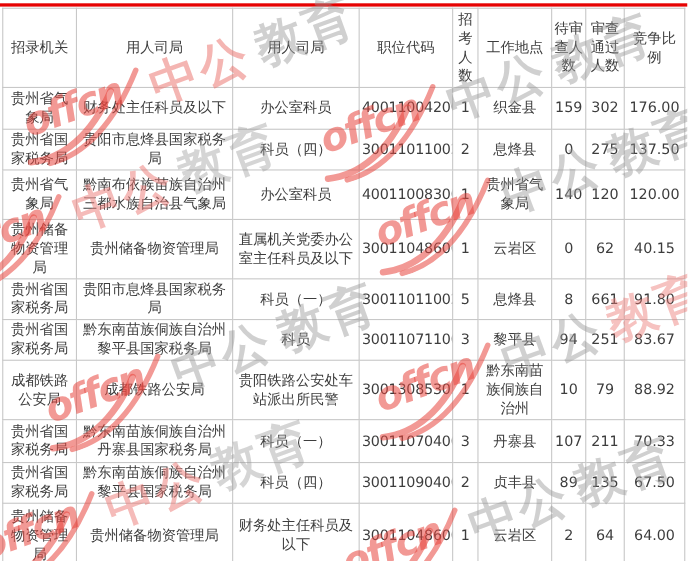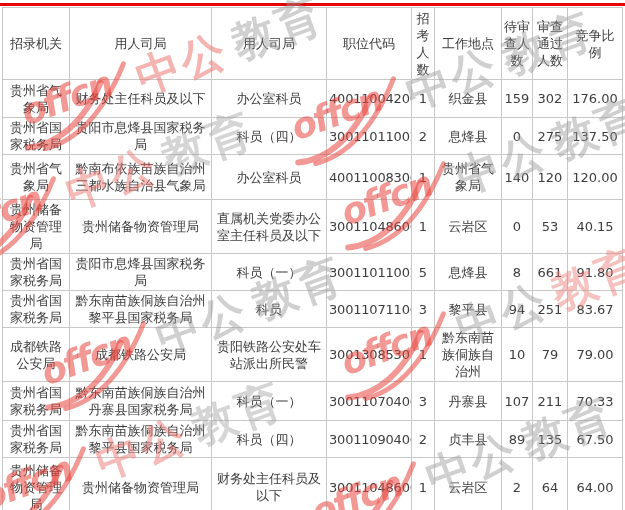--- a/index.html
+++ b/index.html
@@ -107,21 +107,21 @@
       <td class="ratio">120.00</td>
     </tr>
     <tr style="height:48px">
       <td>贵州储备物资管理局</td>
       <td>贵州储备物资管理局</td>
       <td>直属机关党委办公室主任科员及以下</td>
       <td class="num">300110486002</td>
       <td>1</td>
       <td>云岩区</td>
       <td>0</td>
-      <td>53</td>
+      <td>62</td>
       <td class="ratio">40.15</td>
     </tr>
     <tr style="height:36px">
       <td>贵州省国家税务局</td>
       <td>贵阳市息烽县国家税务局</td>
       <td>科员（一）</td>
       <td class="num">300110110025</td>
       <td>5</td>
       <td>息烽县</td>
       <td>8</td>
@@ -141,21 +141,21 @@
     </tr>
     <tr style="height:51px">
       <td>成都铁路公安局</td>
       <td>成都铁路公安局</td>
       <td>贵阳铁路公安处车站派出所民警</td>
       <td class="num">300130853055</td>
       <td>1</td>
       <td>黔东南苗族侗族自治州</td>
       <td>10</td>
       <td>79</td>
-      <td class="ratio">79.00</td>
+      <td class="ratio">88.92</td>
     </tr>
     <tr style="height:39px">
       <td>贵州省国家税务局</td>
       <td>黔东南苗族侗族自治州丹寨县国家税务局</td>
       <td>科员（一）</td>
       <td class="num">300110704007</td>
       <td>3</td>
       <td>丹寨县</td>
       <td>107</td>
       <td>211</td>

